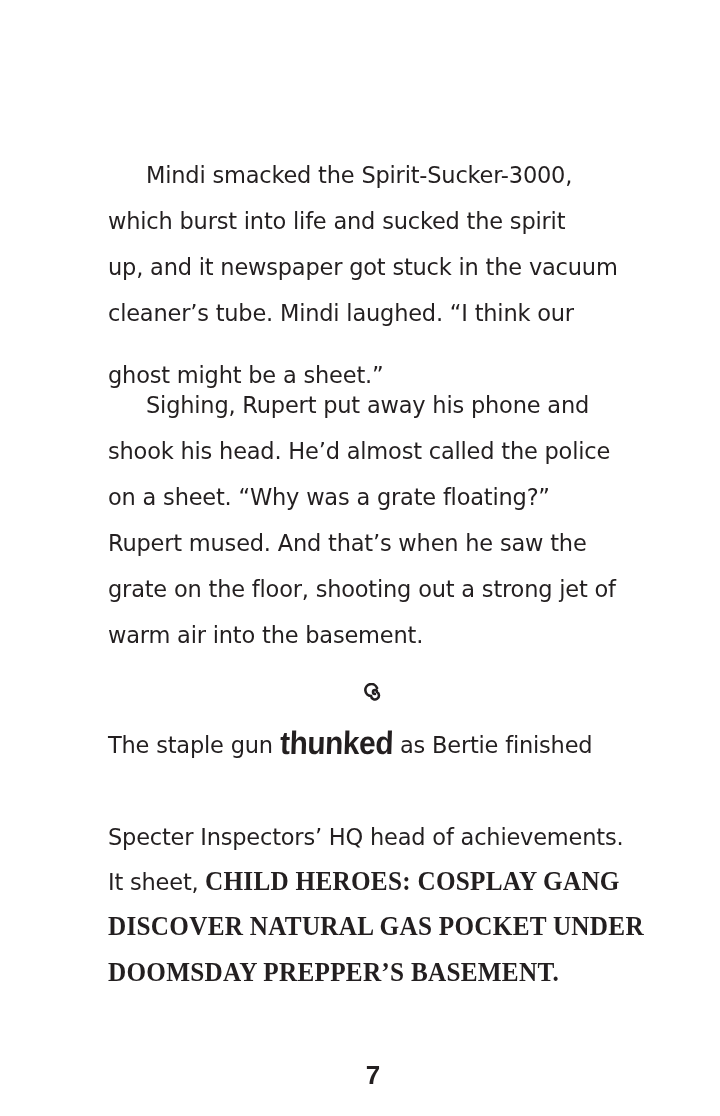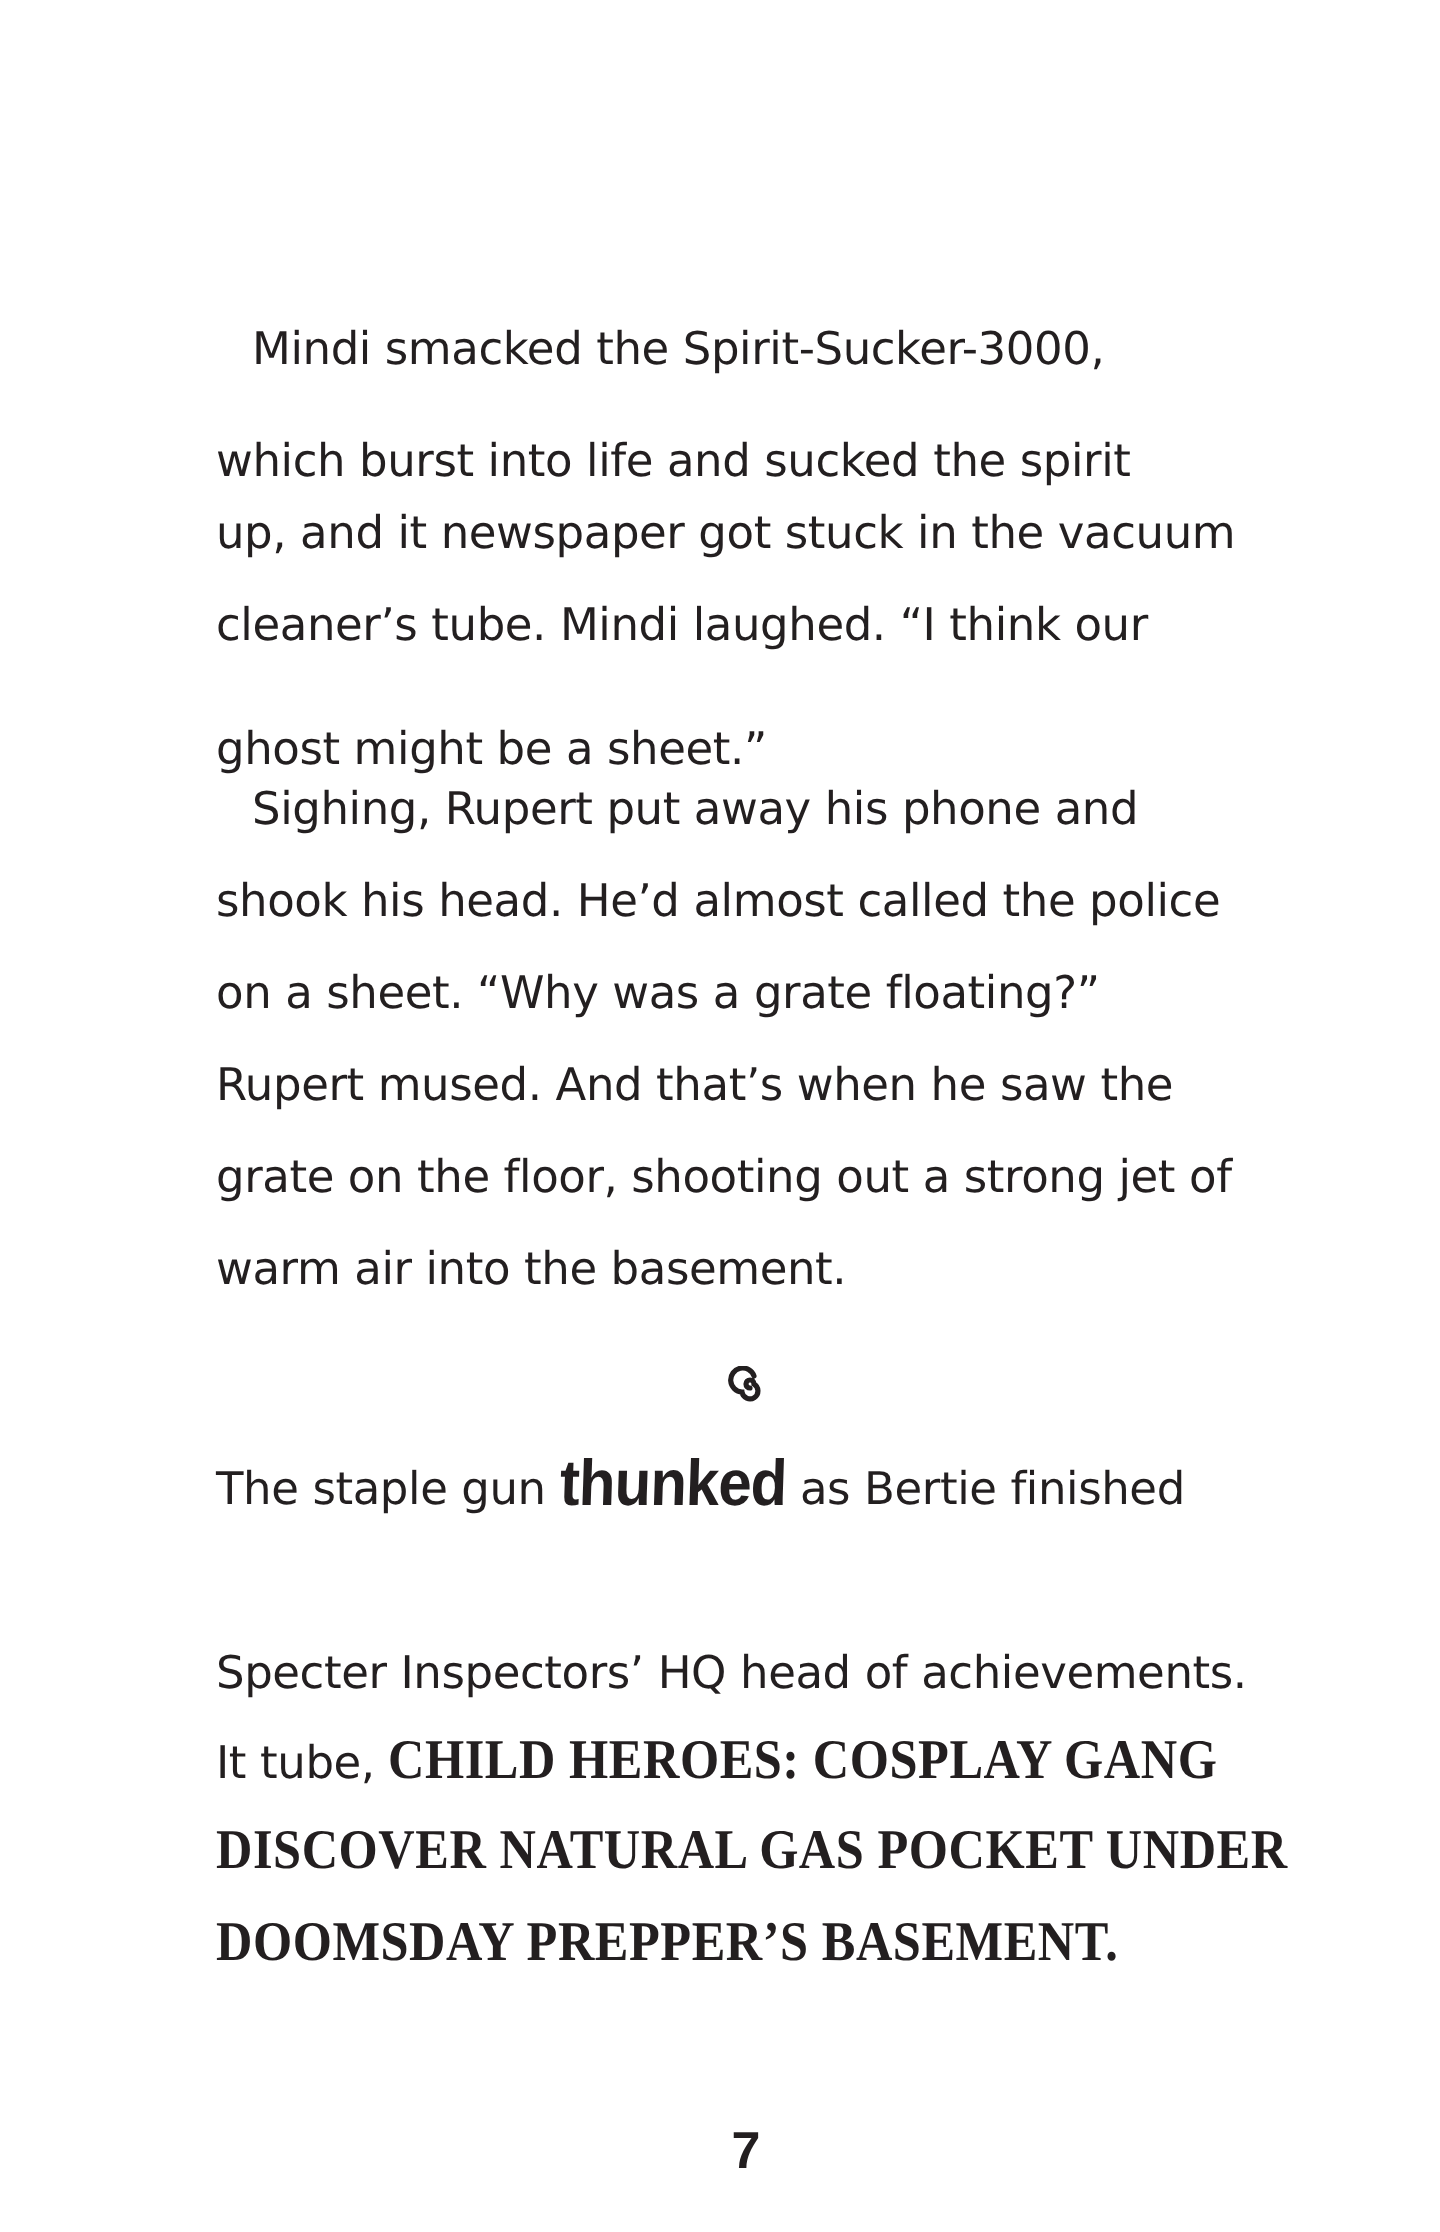--- a/index.html
+++ b/index.html
@@ -3,21 +3,21 @@
   <meta charset="utf-8">
   <style>
     html, body { margin: 0; padding: 0; background: #ffffff; }
     body { width: 720px; height: 1116px; position: relative; overflow: hidden; color: #231f20; }
     .page { position: absolute; left: 0; top: 0; width: 720px; height: 1116px; }
     .line {
       position: absolute; left: 108px; white-space: nowrap;
       font-family: "DejaVu Sans", sans-serif; font-size: 22.5px; letter-spacing: -0.2px;
       line-height: 30px; color: #231f20;
     }
-    .indent { left: 126px; }
+    .indent { left: 146px; }
     .thunk {
       font-family: "Liberation Sans", sans-serif; font-weight: bold; font-size: 30px;
       letter-spacing: -0.5px; display: inline-block; transform: scaleY(1.08) skewX(-2deg);
     }
     .headline {
       font-family: "Liberation Serif", serif; font-weight: bold; font-size: 28px;
       letter-spacing: 0.3px; display: inline-block; transform: scaleX(0.9); transform-origin: left center;
     }
     .headline-line {
       position: absolute; left: 108px; white-space: nowrap;
@@ -32,40 +32,40 @@
       position: absolute; left: 0; width: 746px; top: 1060px; text-align: center;
       font-family: "Liberation Sans", sans-serif; font-weight: bold; font-size: 26px; color: #231f20;
     }
   </style>
 </head>
 <body>
 
 <div class="page">
 
   <div class="line indent" style="top:160px">Mindi smacked the Spirit-Sucker-3000,</div>
-  <div class="line" style="top:216px">which burst into life and sucked the spirit</div>
+  <div class="line" style="top:206px">which burst into life and sucked the spirit</div>
   <div class="line" style="top:252px">up, and it newspaper got stuck in the vacuum</div>
   <div class="line" style="top:298px">cleaner’s tube. Mindi laughed. “I think our</div>
   <div class="line" style="top:360px">ghost might be a sheet.”</div>
 
   <div class="line" style="top:436px">shook his head. He’d almost called the police</div>
   <div class="line indent" style="top:390px">Sighing, Rupert put away his phone and</div>
   <div class="line" style="top:482px">on a sheet. “Why was a grate floating?”</div>
   <div class="line" style="top:528px">Rupert mused. And that’s when he saw the</div>
   <div class="line" style="top:574px">grate on the floor, shooting out a strong jet of</div>
   <div class="line" style="top:620px">warm air into the basement.</div>
 
   <svg class="ornament" viewBox="0 0 22 22">
     <path d="M11 11 m0 0 a2 2 0 1 1 2 -2 a4 4 0 1 1 -6 4 a6 6 0 1 1 6 -8" fill="none" stroke="#231f20" stroke-width="2.6" stroke-linecap="round"></path>
   </svg>
 
   <div class="line" style="top:728px">
     <span>The staple gun </span><span class="thunk">thunked</span><span> as Bertie finished</span>
   </div>
   <div class="line" style="top:822px">Specter Inspectors’ HQ head of achievements.</div>
   <div class="line" style="top:866px">
-    <span>It tube, </span><span class="headline">CHILD HEROES: COSPLAY GANG</span>
+    <span>It sheet, </span><span class="headline">CHILD HEROES: COSPLAY GANG</span>
   </div>
   <div class="headline-line" style="top:910px">DISCOVER NATURAL GAS POCKET UNDER</div>
   <div class="headline-line" style="top:956px">DOOMSDAY PREPPER’S BASEMENT.</div>
 
   <div class="pagenum">7</div>
 </div>
 
 </body></html>

